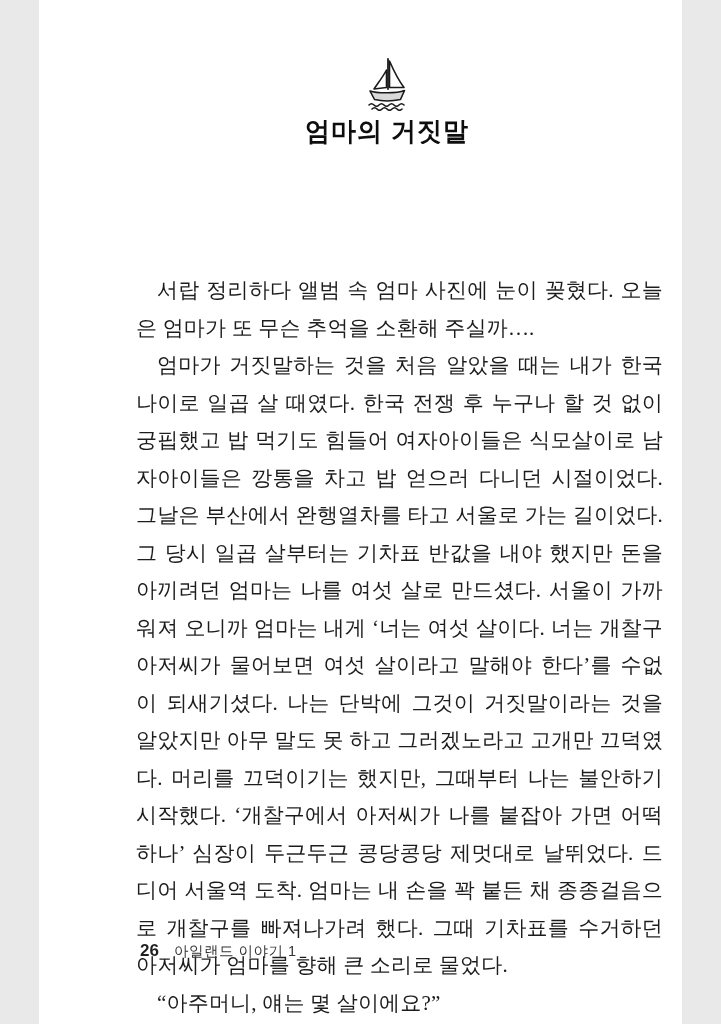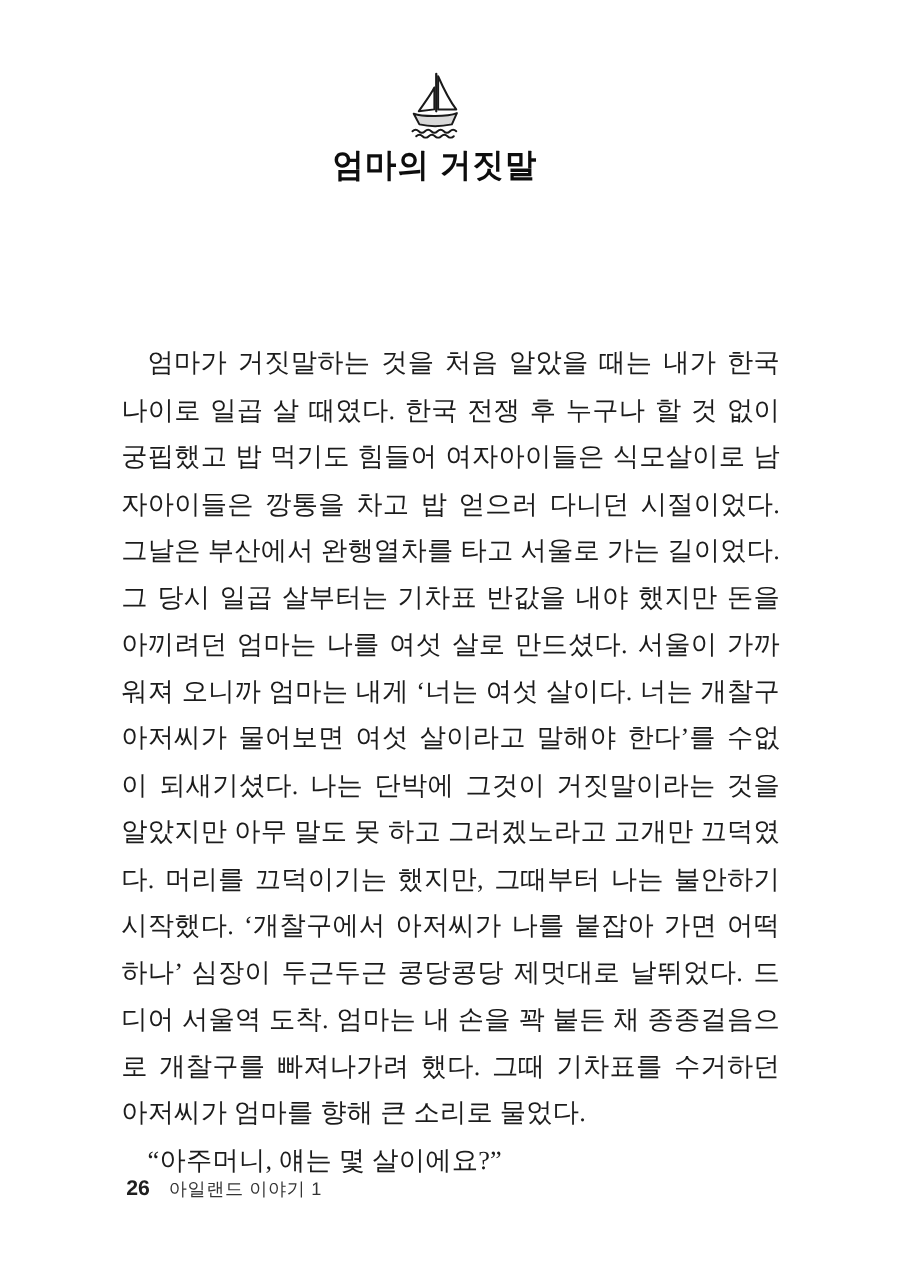--- a/index.html
+++ b/index.html
@@ -2,21 +2,21 @@
 <html><head>
 <meta charset="utf-8">
 <style>
   html, body {
     margin: 0;
     padding: 0;
     background: #e9e9e9;
   }
   .page {
     position: relative;
-    width: 721px;
+    width: 643px;
     height: 1024px;
     margin: 0 auto;
     background: #ffffff;
     overflow: hidden;
     font-family: "Liberation Serif", "DejaVu Serif", serif;
   }
 
   
   .chapter-header {
     position: absolute;
@@ -105,20 +105,21 @@
         <path class="hull" d="M5 36 C12 38.5 32 38.5 39.5 35.5 L35.5 44.5 C26 46.5 18 46.5 9.5 44.5 Z"></path>
 
         <path class="wave" d="M4 50 q2.5 -2.5 5 0 q2.5 2.5 5 0 q2.5 -2.5 5 0 q2.5 2.5 5 0 q2.5 -2.5 5 0 q2.5 2.5 5 0 q2.5 -2.5 5 0"></path>
         <path class="wave" d="M7 54 q2.5 -2.5 5 0 q2.5 2.5 5 0 q2.5 -2.5 5 0 q2.5 2.5 5 0 q2.5 -2.5 5 0 q2.5 2.5 5 0"></path>
       </svg>
     </span>
     <h1 class="chapter-title">엄마의 거짓말</h1>
   </div>
 
   <div class="body-text">
+    <p>서랍 정리하다 앨범 속 엄마 사진에 눈이 꽂혔다. 오늘은 엄마가 또 무슨 추억을 소환해 주실까….</p>
     <p>엄마가 거짓말하는 것을 처음 알았을 때는 내가 한국 나이로 일곱 살 때였다. 한국 전쟁 후 누구나 할 것 없이 궁핍했고 밥 먹기도 힘들어 여자아이들은 식모살이로 남자아이들은 깡통을 차고 밥 얻으러 다니던 시절이었다. 그날은 부산에서 완행열차를 타고 서울로 가는 길이었다. 그 당시 일곱 살부터는 기차표 반값을 내야 했지만 돈을 아끼려던 엄마는 나를 여섯 살로 만드셨다. 서울이 가까워져 오니까 엄마는 내게 ‘너는 여섯 살이다. 너는 개찰구 아저씨가 물어보면 여섯 살이라고 말해야 한다’를 수없이 되새기셨다. 나는 단박에 그것이 거짓말이라는 것을 알았지만 아무 말도 못 하고 그러겠노라고 고개만 끄덕였다. 머리를 끄덕이기는 했지만, 그때부터 나는 불안하기 시작했다. ‘개찰구에서 아저씨가 나를 붙잡아 가면 어떡하나’ 심장이 두근두근 콩당콩당 제멋대로 날뛰었다. 드디어 서울역 도착. 엄마는 내 손을 꽉 붙든 채 종종걸음으로 개찰구를 빠져나가려 했다. 그때 기차표를 수거하던 아저씨가 엄마를 향해 큰 소리로 물었다.</p>
     <p>“아주머니, 얘는 몇 살이에요?”</p>
   </div>
 
   <div class="page-footer">
     <span class="page-number">26</span>
     <span class="book-title">아일랜드 이야기 1</span>
   </div>
 
 </div>

